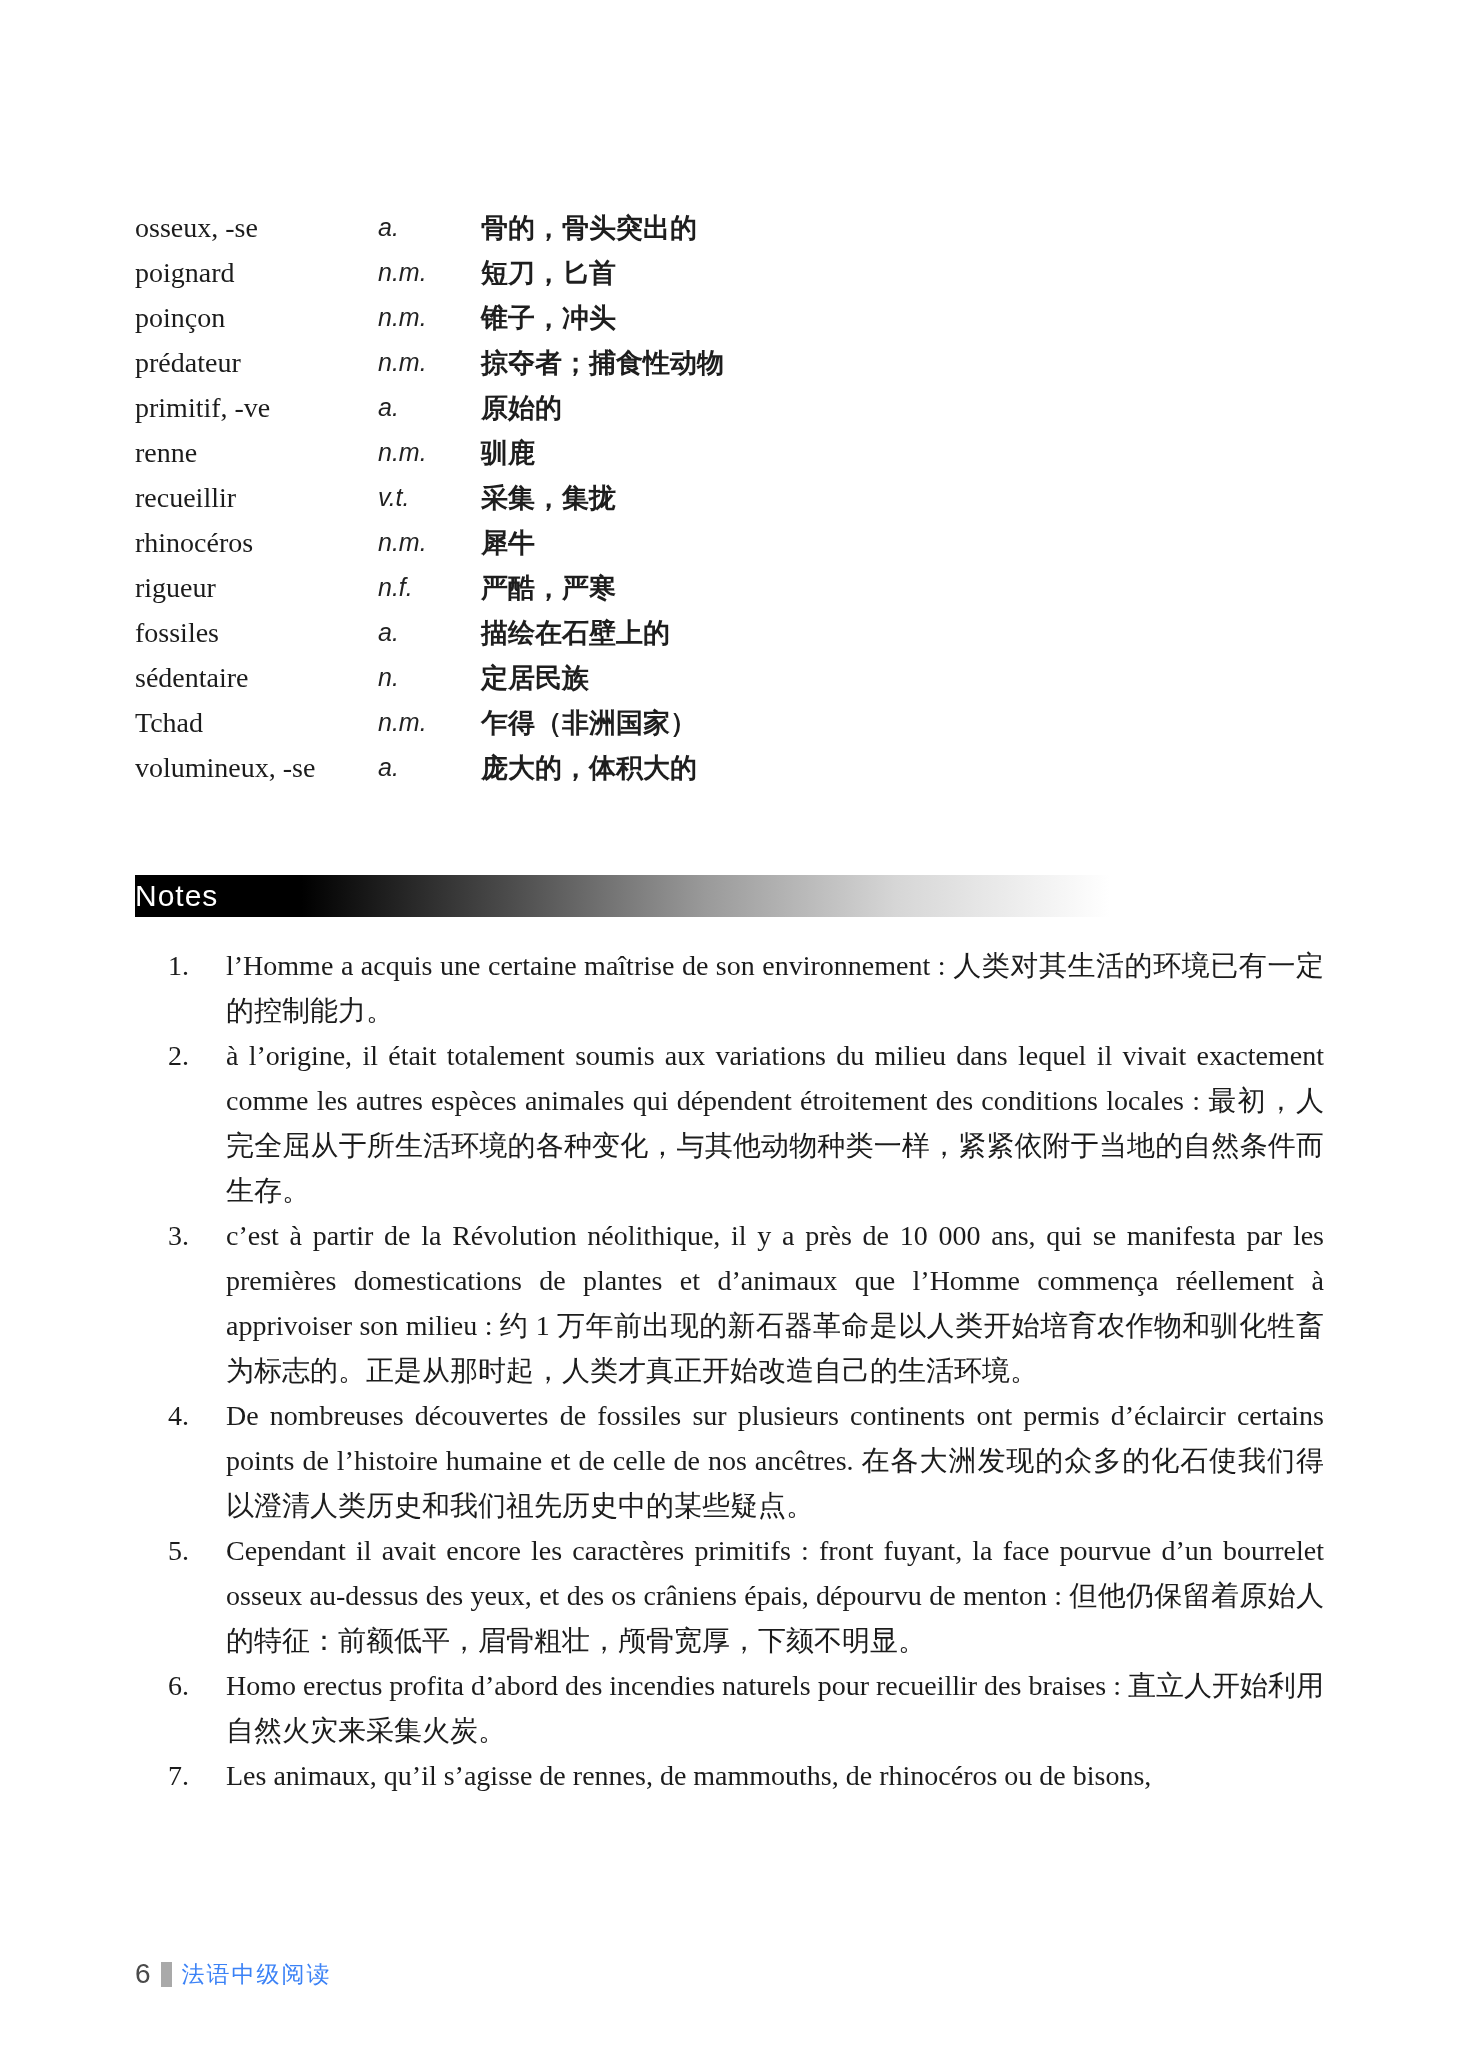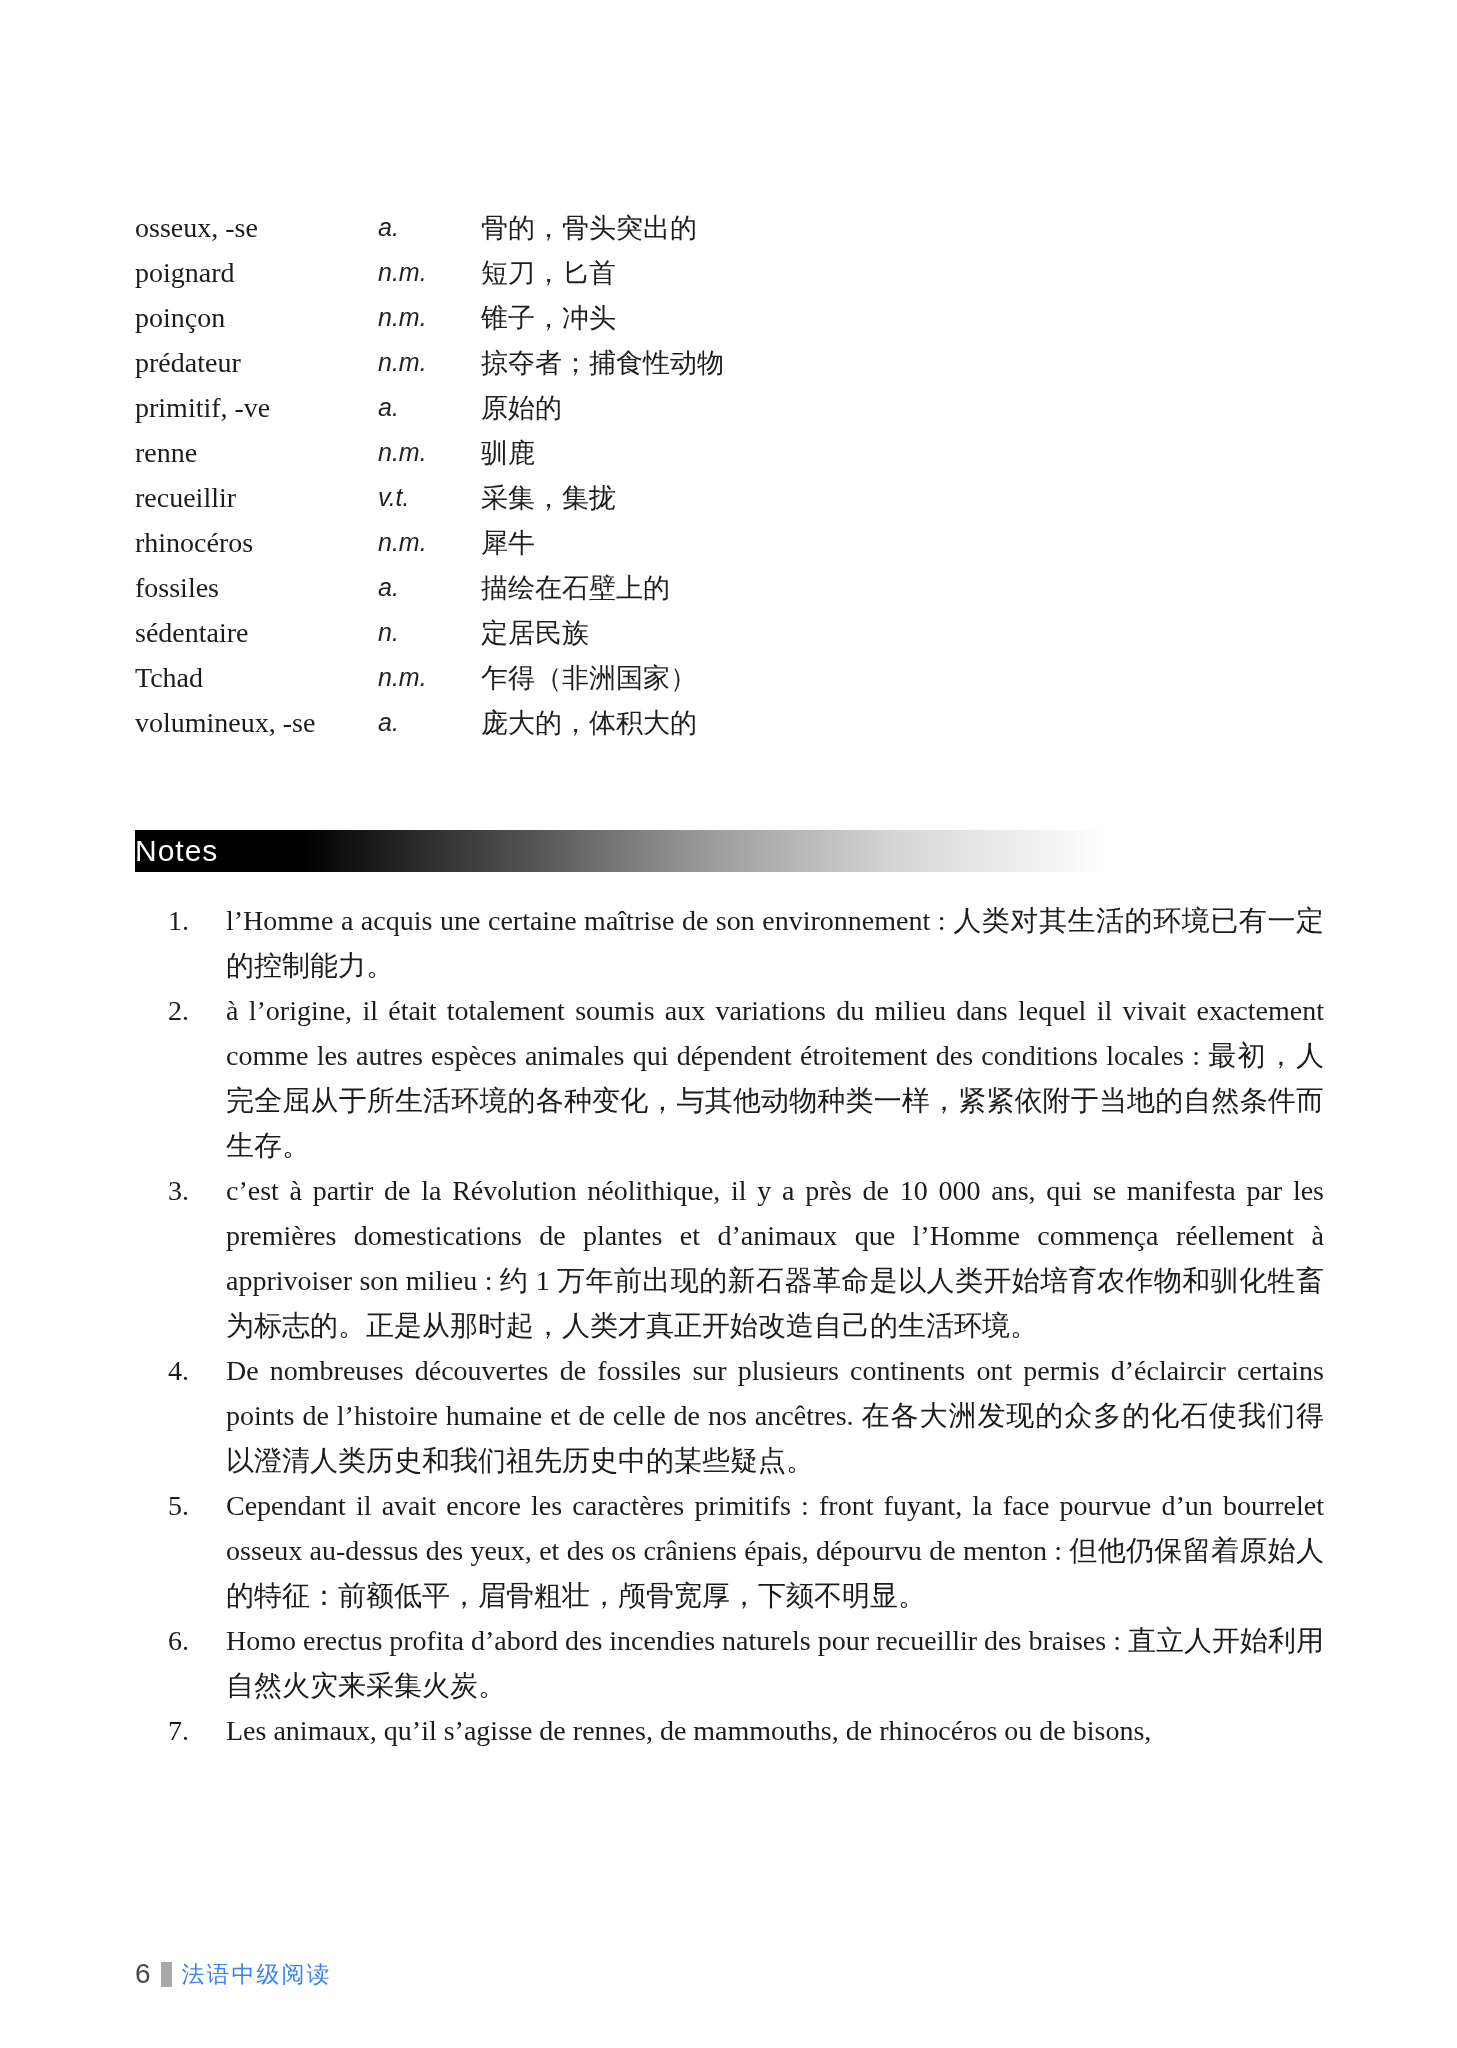--- a/index.html
+++ b/index.html
@@ -20,21 +20,21 @@
   
   .vocab-table { }
   .vocab-row {
     display:flex;
     align-items:center;
     height:45px;
     line-height:45px;
   }
   .vocab-word  { width:243px; font-size:28px; }
   .vocab-pos   { width:103px; font-size:25px; font-style:italic; font-family:"Liberation Sans", sans-serif; color:#222; }
-  .vocab-meaning { font-size:27px; font-family:"DejaVu Sans", sans-serif; color:#1e1e1e; }
+  .vocab-meaning { font-size:27px; font-family:"DejaVu Sans", sans-serif; color:#1e1e1e;font-weight:bold; }
 
   
   .notes-banner {
     margin-top:85px;
     height:42px;
     display:flex;
     align-items:center;
     background:linear-gradient(90deg, #000 0%, #000 14%, #4e4e4e 32%, #9a9a9a 48%, #d6d6d6 64%, #ffffff 82%, #ffffff 100%);
   }
   .notes-title {
@@ -117,20 +117,25 @@
           <span class="vocab-pos">v.t.</span>
           <span class="vocab-meaning">采集，集拢</span>
         </div>
 
         <div class="vocab-row">
           <span class="vocab-word">rhinocéros</span>
           <span class="vocab-pos">n.m.</span>
           <span class="vocab-meaning">犀牛</span>
         </div>
 
+        <div class="vocab-row">
+          <span class="vocab-word">rigueur</span>
+          <span class="vocab-pos">n.f.</span>
+          <span class="vocab-meaning">严酷，严寒</span>
+        </div>
 
         <div class="vocab-row">
           <span class="vocab-word">fossiles</span>
           <span class="vocab-pos">a.</span>
           <span class="vocab-meaning">描绘在石壁上的</span>
         </div>
 
         <div class="vocab-row">
           <span class="vocab-word">sédentaire</span>
           <span class="vocab-pos">n.</span>

